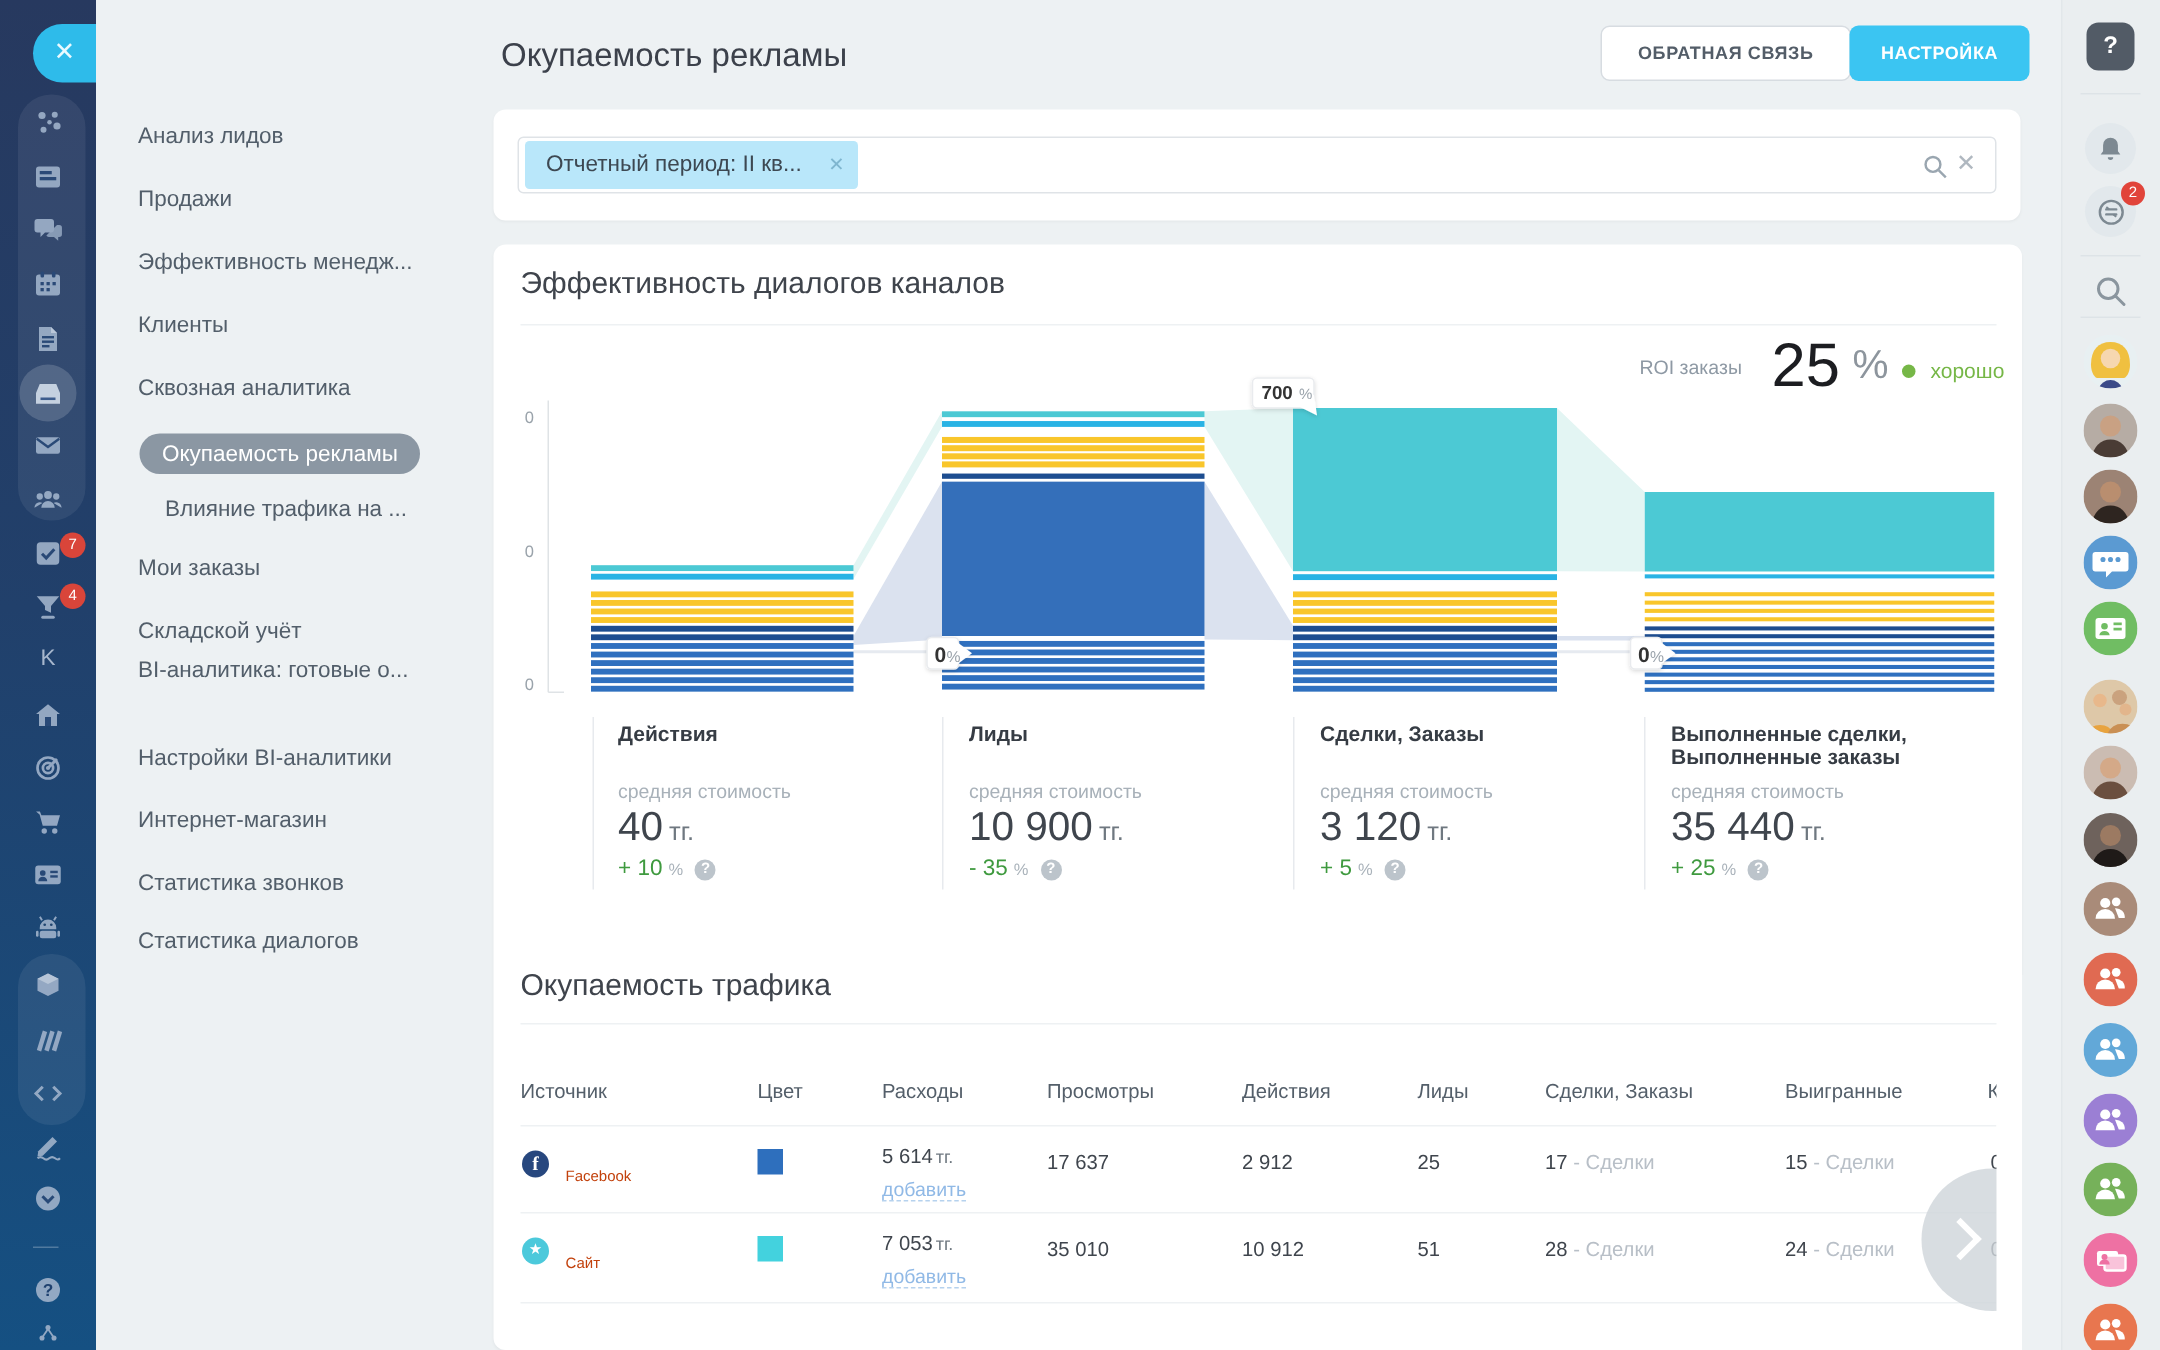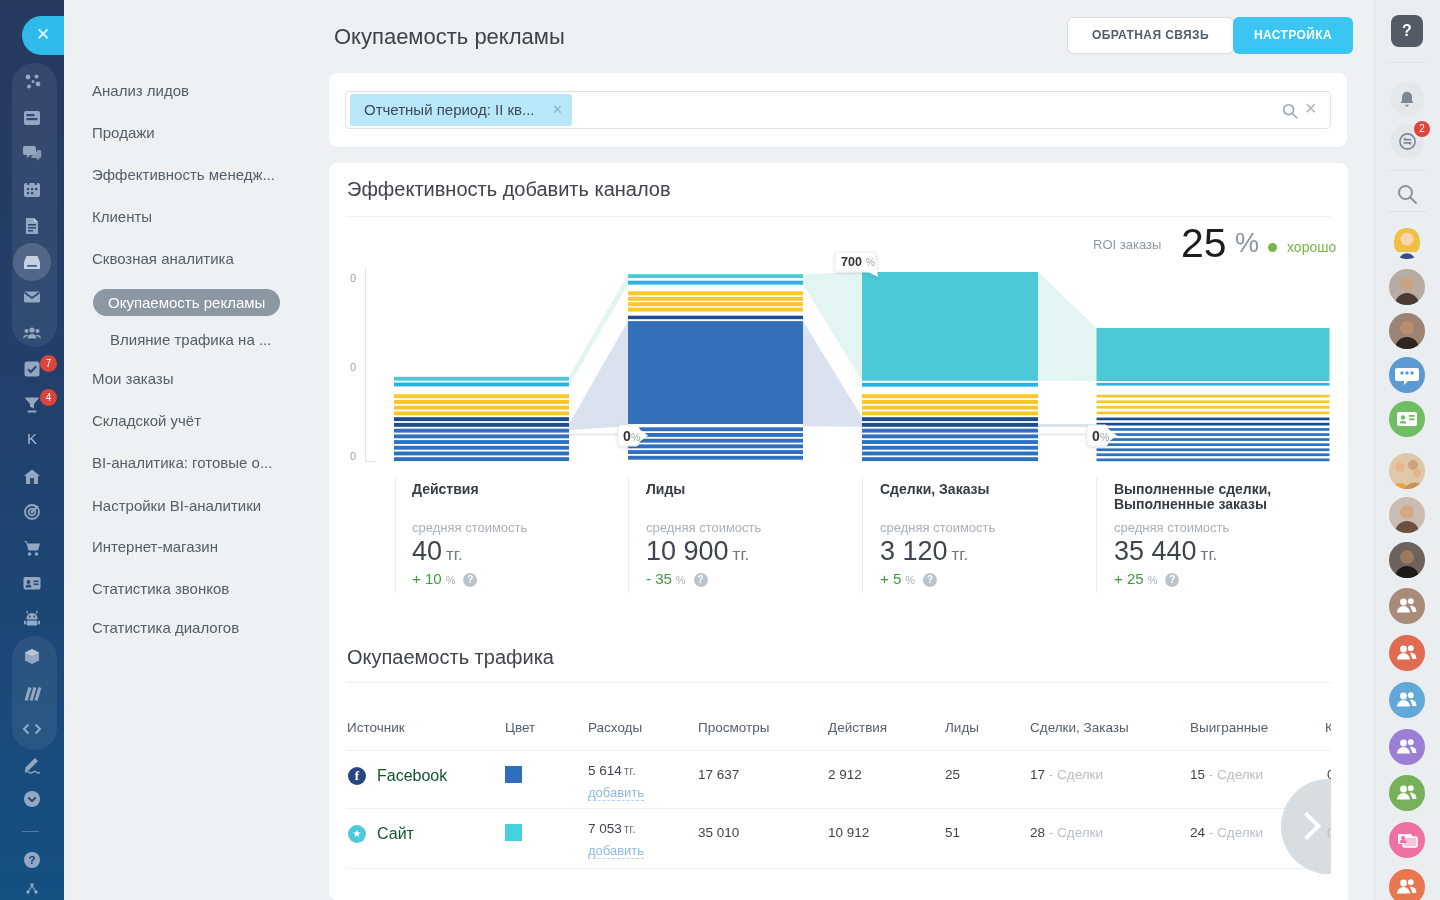--- a/index.html
+++ b/index.html
@@ -29,21 +29,21 @@
 .vdiv { position:absolute; top:478px; width:1px; height:115px; background:#e7eaee; }
 .st-t { position:absolute; font-size:14px; font-weight:bold; color:#363c44; white-space:nowrap; }
 .st-sub { position:absolute; font-size:13px; color:#a8b1b9; }
 .st-val { position:absolute; font-size:27px; color:#3f454d; white-space:nowrap; }
 .st-unit { font-size:17px; color:#6f7880; margin-left:4px; }
 .st-pct { position:absolute; font-size:15px; color:#3f9a3f; }
 .st-pctu { font-size:11px; color:#a9b2ba; margin-left:4px; }
 .qmark { display:inline-block; width:14px; height:14px; margin-left:8px; border-radius:50%; background:#bcc4cb; color:#fff; font-size:10px; font-weight:bold; text-align:center; line-height:14px; vertical-align:1px; }
 .th { position:absolute; font-size:13.5px; color:#545f6a; white-space:nowrap; }
 .td { position:absolute; font-size:13.5px; color:#3f454d; white-space:nowrap; }
-.tdn { position:absolute; font-size:16px; color:#14532d; white-space:nowrap; }
+.tdn { position:absolute; font-size:10px; color:#c2410c; white-space:nowrap;margin-top:12px; }
 .tdu { font-size:12px; color:#6f7880; margin-left:2px; }
 .tds { color:#b8bfc7; }
 .tlink { position:absolute; font-size:13px; color:#90b9e6; border-bottom:1px dashed #b6d2ee; }
 #scrollbtn { position:absolute; left:1281px; top:779px; width:95px; height:95px; border-radius:50%; background:rgba(208,213,218,.82); }
 #scrollbtn:after { content:""; position:absolute; left:16px; top:37px; width:16px; height:16px; border-right:4.5px solid #fff; border-top:4.5px solid #fff; transform:rotate(45deg); }
 #rrail { position:absolute; left:1374px; top:0; width:66px; height:900px; background:#eaeef0; border-left:1px solid #e2e7ea; }
 .rr-q { position:absolute; left:1391px; top:15px; width:32px; height:32px; border-radius:8px; background:#525b66; color:#fff; font-size:16px; font-weight:bold; text-align:center; line-height:32px; }
 .rr-div { position:absolute; left:1387px; width:40px; height:1px; background:#dde3e7; }
 .rr-circ { position:absolute; left:1390px; width:34px; height:34px; border-radius:50%; background:#e2e8ec; display:flex; align-items:center; justify-content:center; }
 .rbadge { position:absolute; left:1414px; top:121px; width:16px; height:16px; border-radius:50%; background:#e1443a; color:#fff; font-size:10px; text-align:center; line-height:16px; }
@@ -225,21 +225,21 @@
 <div style="position:absolute;left:22px;top:831px;width:17px;height:1px;background:rgba(255,255,255,.25)"></div>
   <div id="closebtn">✕</div>
   <div class="mi" style="left:92px;top:82px">Анализ лидов</div>
 <div class="mi" style="left:92px;top:124px">Продажи</div>
 <div class="mi" style="left:92px;top:166px">Эффективность менедж...</div>
 <div class="mi" style="left:92px;top:208px">Клиенты</div>
 <div class="mi" style="left:92px;top:250px">Сквозная аналитика</div>
 <div class="mi" style="left:110px;top:331px">Влияние трафика на ...</div>
 <div class="mi" style="left:92px;top:370px">Мои заказы</div>
 <div class="mi" style="left:92px;top:412px">Складской учёт</div>
-<div class="mi" style="left:92px;top:454px">BI-аналитика: готовые о...</div>
+<div class="mi" style="left:92px;top:438px">BI-аналитика: готовые о...</div>
 <div class="mi" style="left:92px;top:497px">Настройки BI-аналитики</div>
 <div class="mi" style="left:92px;top:538px">Интернет-магазин</div>
 <div class="mi" style="left:92px;top:580px">Статистика звонков</div>
 <div class="mi" style="left:92px;top:619px">Статистика диалогов</div>
 <div class="pill">Окупаемость рекламы</div>
   <div id="htitle">Окупаемость рекламы</div>
   <div class="btn1">ОБРАТНАЯ СВЯЗЬ</div>
   <div class="btn2">НАСТРОЙКА</div>
   <div id="filter">
     <div id="finput">
@@ -247,21 +247,21 @@
       <svg style="position:absolute;left:935px;top:10px" width="18" height="18" viewBox="0 0 20 20">
           <g fill="none" stroke="#9aa6b0" stroke-width="1.8">
             <circle cx="8.5" cy="8.5" r="5.5"></circle>
             <path d="M12.8 12.8L18 18"></path>
           </g>
         </svg>
       <div style="position:absolute;left:958px;top:7px;color:#b0b8c0;font-size:16px">✕</div>
     </div>
   </div>
   <div id="card"></div>
-  <div class="sect1">Эффективность добавить каналов</div>
+  <div class="sect1">Эффективность диалогов каналов</div>
   <div class="hline" style="top:216px"></div>
   <div style="position:absolute;left:1093px;top:237px;font-size:13px;color:#8e99a4">ROI заказы</div>
   <div style="position:absolute;left:1181px;top:220px;font-size:41px;color:#1c1d21">25</div>
   <div style="position:absolute;left:1235px;top:228px;font-size:27px;color:#8d959d">%</div>
   <div style="position:absolute;left:1268px;top:243px;width:9px;height:9px;border-radius:50%;background:#76b747"></div>
   <div style="position:absolute;left:1287px;top:239px;font-size:14px;color:#76b747">хорошо</div>
   <svg style="position:absolute;left:329px;top:220px" width="1020" height="260" viewBox="329 220 1020 260">
       <defs>
         <filter id="tshadow" x="-30%" y="-30%" width="170%" height="170%">
           <feDropShadow dx="0" dy="1" stdDeviation="1.5" flood-color="#000" flood-opacity="0.15"></feDropShadow>

